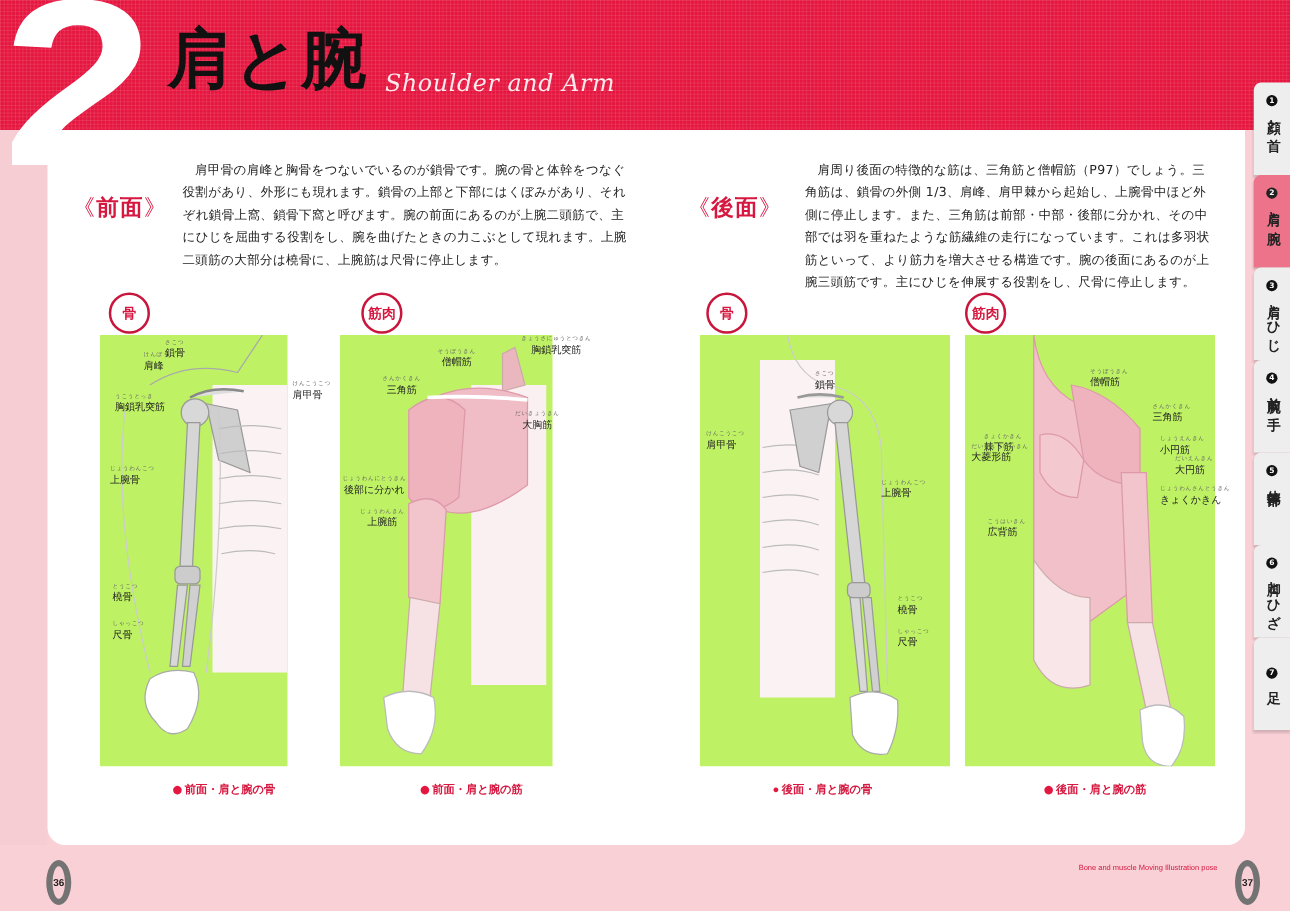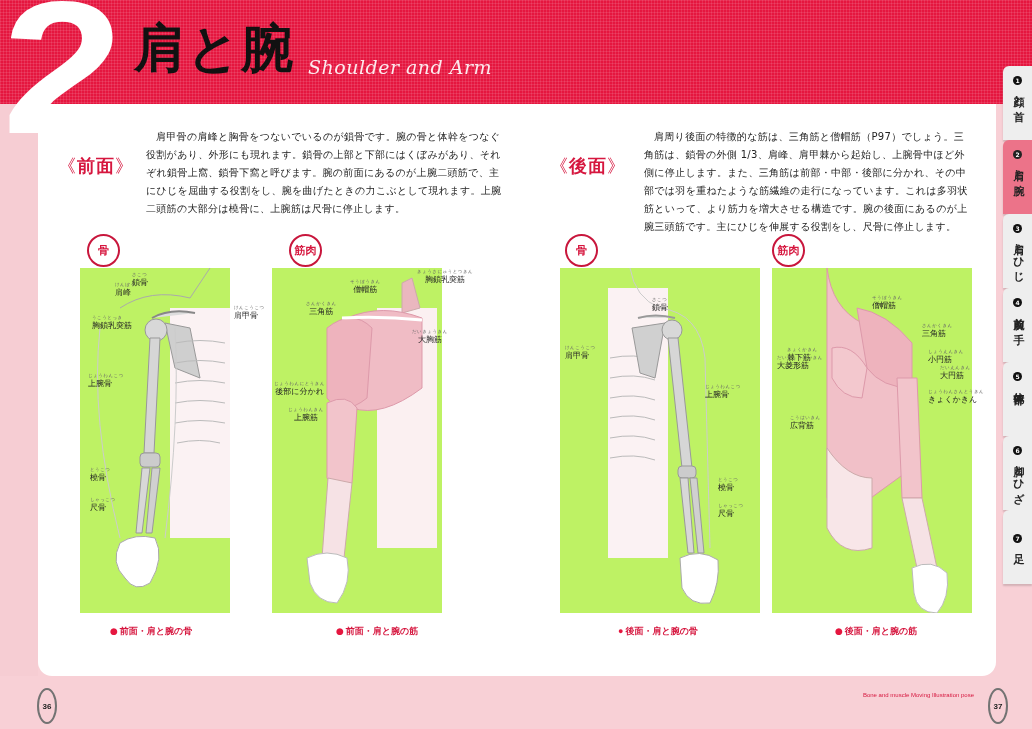--- a/index.html
+++ b/index.html
@@ -116,21 +116,21 @@
   .tab.active .num { background: #222; }
   .tab .tab-text {
     writing-mode: vertical-rl;
     font-size: 11px; font-weight: bold; color: #222;
     letter-spacing: 1px;
   }
   .tab.active .tab-text { color: #222; }
   
   .page-num {
     position: absolute; width: 20px; height: 36px;
-    border: 2px solid #737373; border-radius: 50%;
+    border: 5px solid #737373; border-radius: 50%;
     display: flex; align-items: center; justify-content: center;
     font-size: 8px; font-weight: bold; color: #222;
     font-family: "Liberation Sans", sans-serif;
     text-align: right;
   }
   .footer-tagline {
     position: absolute; right: 58px; top: 692px;
     font-size: 6px; color: #d6173f;
     font-family: "Liberation Sans", sans-serif;
   }
@@ -253,21 +253,21 @@
   <div class="label" style="left:100px; top:28px;"><span class="ruby">そうぼうきん</span><span>僧帽筋</span></div>
   <div class="label" style="left:150px; top:56px;"><span class="ruby">さんかくきん</span><span>三角筋</span></div>
   <div class="label" style="left:15px; top:80px;"><span class="ruby">きょくかきん</span><span>棘下筋</span></div>
   <div class="label" style="left:156px; top:82px;"><span class="ruby">しょうえんきん</span><span>小円筋</span></div>
   <div class="label" style="left:156px; top:98px;margin-left:12px;"><span class="ruby">だいえんきん</span><span>大円筋</span></div>
   <div class="label" style="left:5px; top:88px;"><span class="ruby">だいりょうけいきん</span><span>大菱形筋</span></div>
   <div class="label" style="left:156px; top:122px;"><span class="ruby">じょうわんさんとうきん</span><span>きょくかきん</span></div>
   <div class="label" style="left:18px; top:148px;"><span class="ruby">こうはいきん</span><span>広背筋</span></div>
 </div>
 
-<div class="caption" style="left:110px; top:625px;"><span class="dot">●</span><span>前面・肩と腕の骨</span></div>
+<div class="caption" style="left:138px; top:625px;"><span class="dot">●</span><span>前面・肩と腕の骨</span></div>
 <div class="caption" style="left:336px; top:625px;"><span class="dot">●</span><span>前面・肩と腕の筋</span></div>
 <div class="caption" style="left:618px; top:625px;font-family:Liberation Serif, serif;"><span class="dot">●</span><span>後面・肩と腕の骨</span></div>
 <div class="caption" style="left:835px; top:625px;text-align:center;"><span class="dot">●</span><span>後面・肩と腕の筋</span></div>
 
 <div class="side-tabs">
   <div class="tab" style="top:0px;">
       <span class="num">1</span>
       <span class="tab-text">顔と首</span>
     </div>
   <div class="tab active" style="top:74px;">

